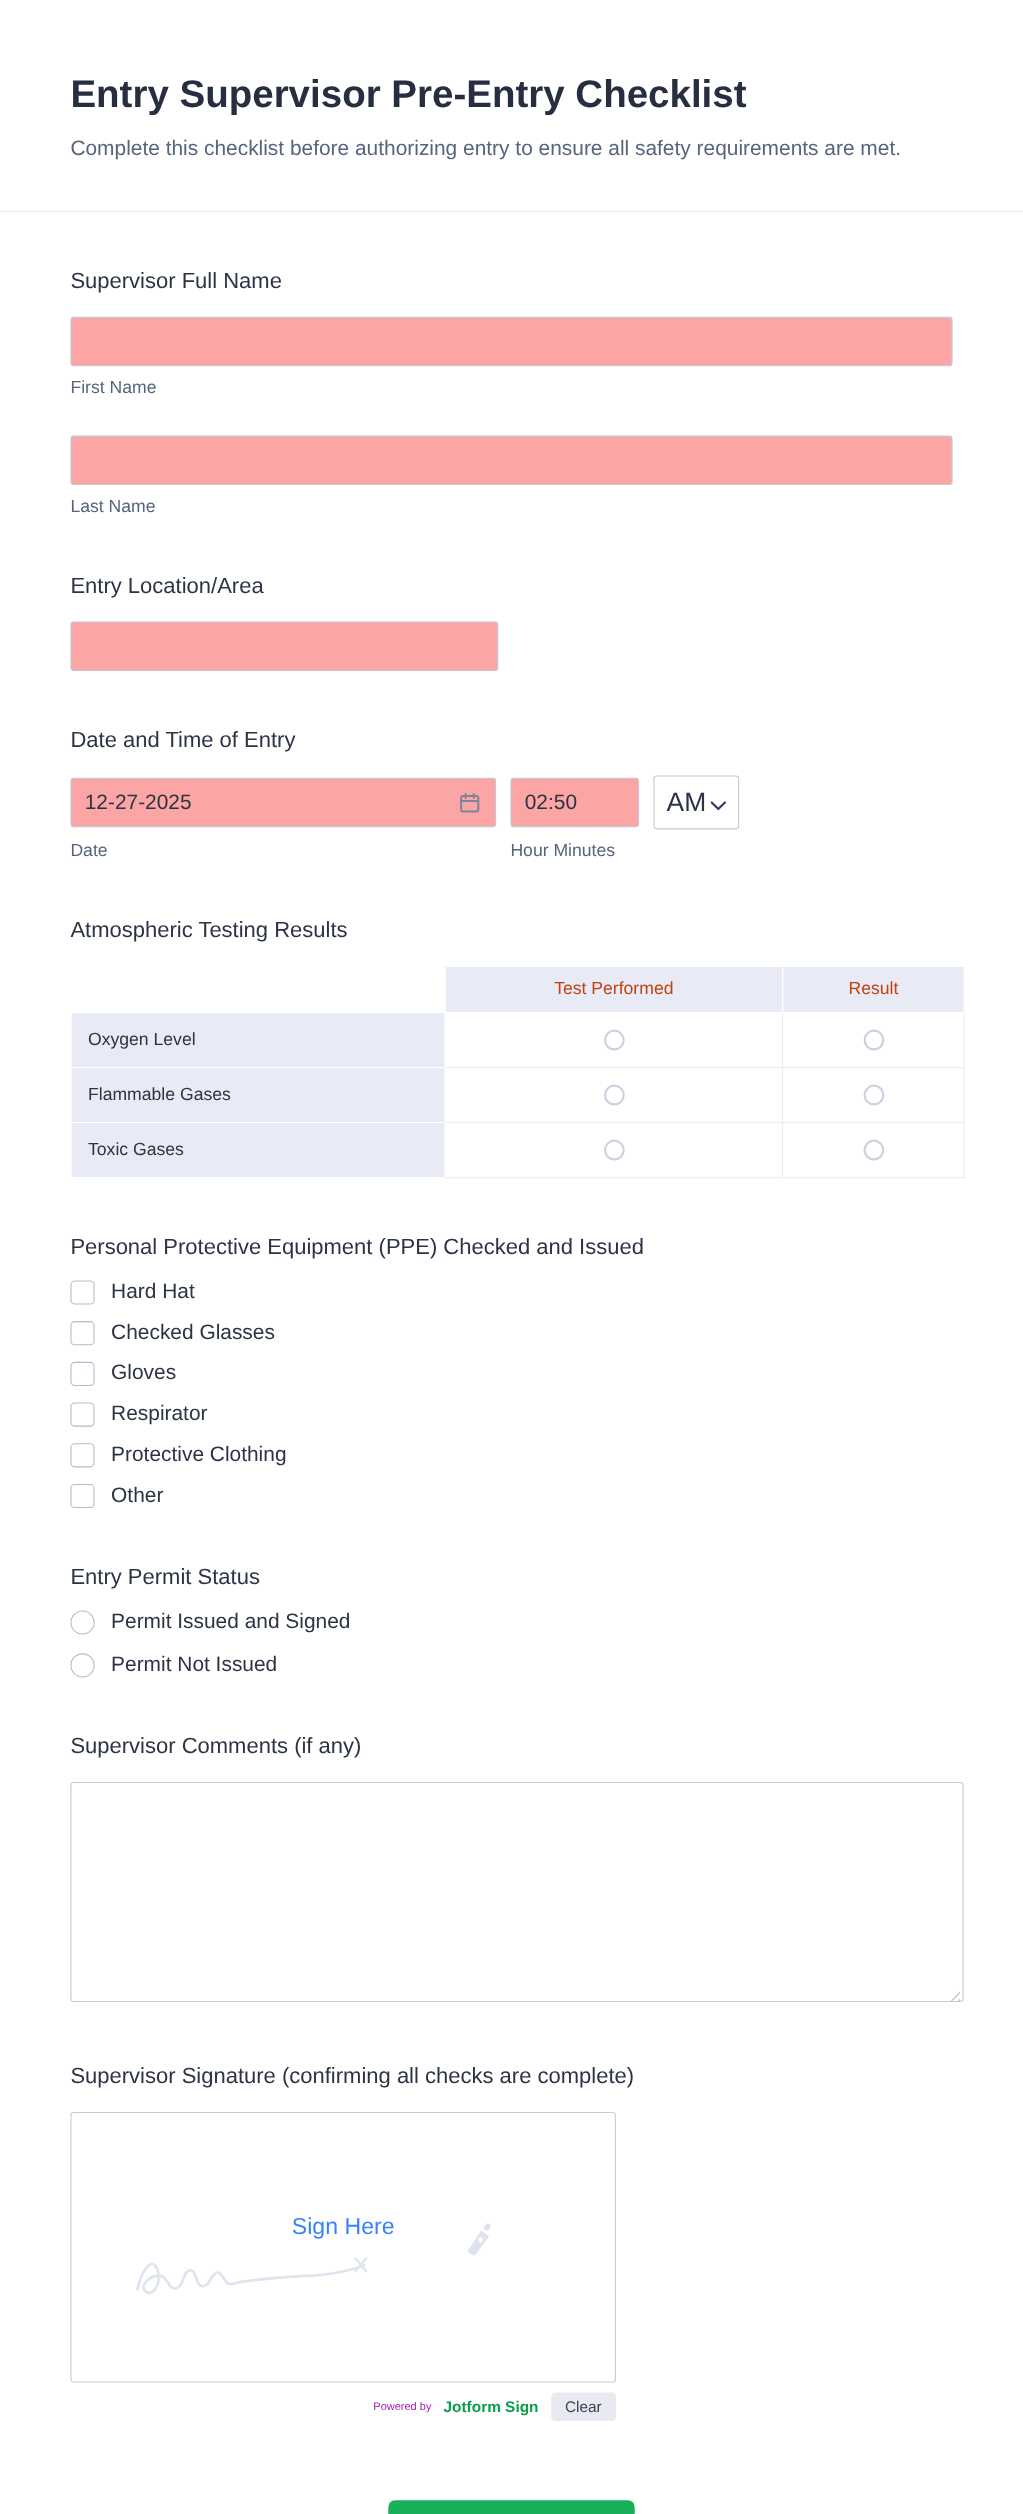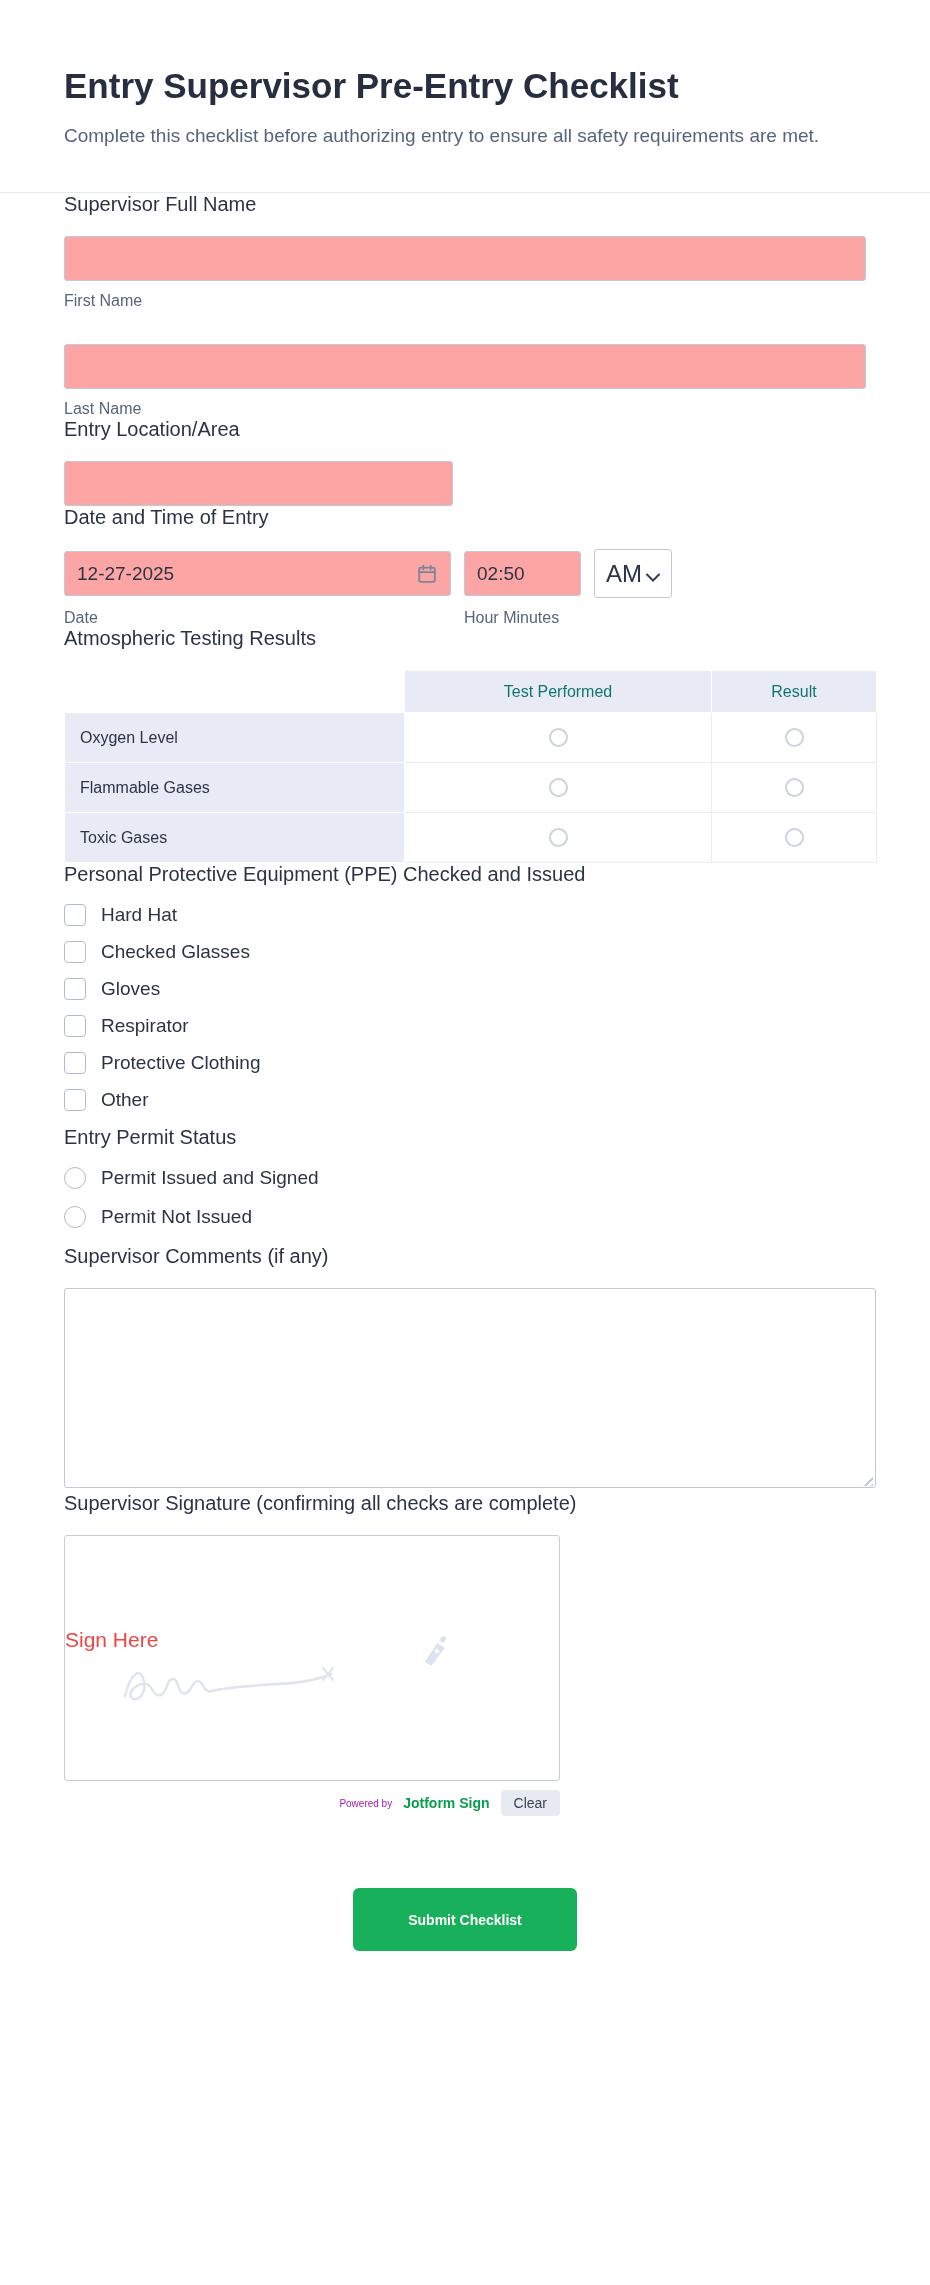--- a/index.html
+++ b/index.html
@@ -10,21 +10,21 @@
     color: #2c3345;
   }
   .form { width: 930px; background: #fff; }
 
   
   .form-header { padding: 50px 64px 42px; border-bottom: 1px solid #e6e9f0; }
   .form-title { font-size: 35px; font-weight: 700; color: #262e40; margin-bottom: 16px; margin-top: 16px; }
   .form-subtitle { font-size: 19px; line-height: 28px; color: #57647e; max-width: 820px; }
 
   .form-body { padding: 0 64px; }
-  .question { }
+  .question { margin-top: 52px; }
   .q-label { font-size: 20px; font-weight: 500; color: #2c3345; margin-bottom: 20px; }
   .sublabel { font-size: 16px; color: #57647e; margin-top: 11px; }
 
   
   .text-input, .input-wrap {
     height: 45px; border: 1px solid #c2c8d6; border-radius: 3px;
     font-size: 19px; color: #2c3345; background: #fca5a5;
   }
   .text-input { padding: 0 12px; width: 100%; outline: none; font-family: inherit; }
   .row { display: flex; gap: 34px; flex-direction: column; }
@@ -43,21 +43,21 @@
     padding: 0 11px; font-size: 24px; color: #2c3345; cursor: pointer; background: #fff; text-align: center;
   }
   .dt-sublabels { display: flex; margin-top: 11px; }
   .dt-sublabels .s1 { width: 400px; }
   .dt-sublabels .sublabel { margin-top: 0; }
 
   
   table.matrix { border-collapse: collapse; width: 812px; table-layout: fixed; }
   table.matrix td, table.matrix th { border: 1px solid #e9ecf4; font-weight: 400; }
   .cell-corner { border: none !important; background: #fff; width: 340px; }
-  .cell-head { background: #e8ebf6; border-color: #fff !important; height: 42px; font-size: 16px; color: #0f766e; text-align: center; }
+  .cell-head { background: #e8ebf6; border-color: #fff !important; height: 42px; font-size: 16px; color: #c2410c; text-align: center; }
   .cell-rowlabel { background: #e8ebf6; border-color: #fff !important; font-size: 16px; color: #2c3345; text-align: left; padding-left: 15px; height: 50px; }
   .cell-radio { background: #fff; text-align: center; height: 50px; }
   .col-test { width: 307px; }
   .col-result { width: 165px; }
   .m-radio {
     width: 19px; height: 19px; border: 2px solid #ccd2e0; border-radius: 50%;
     display: inline-block; background: #fff; cursor: pointer; vertical-align: middle;
   }
 
   
@@ -80,21 +80,21 @@
     cursor: nwse-resize;
   }
 
   
   .sig-box {
     position: relative; width: 496px; height: 246px;
     border: 1px solid #c6ccd8; border-radius: 3px; background: #fff; cursor: crosshair;
   }
   .sign-here {
     position: absolute; top: 92px; left: 0; width: 100%;
-    text-align: left; font-size: 21px; color: #ef4444; pointer-events: none;
+    text-align: center; font-size: 21px; color: #3b82f6; pointer-events: none;
   }
   .sig-squiggle { position: absolute; left: 52px; top: 110px; pointer-events: none; }
   .sig-pen { position: absolute; right: 104px; top: 98px; pointer-events: none; transform: rotate(-8deg); }
   .sig-footer { width: 496px; display: flex; justify-content: flex-end; align-items: center; gap: 11px; margin-top: 9px; }
   .powered { font-size: 10px; color: #a21caf; }
   .brand { font-size: 14px; font-weight: 700; color: #0a9d4e; cursor: pointer; }
   .clear-btn {
     background: #e8eaf1; border: none; border-radius: 4px; padding: 5px 13px;
     font-size: 14px; color: #3a4158; cursor: pointer; font-family: inherit;
   }

